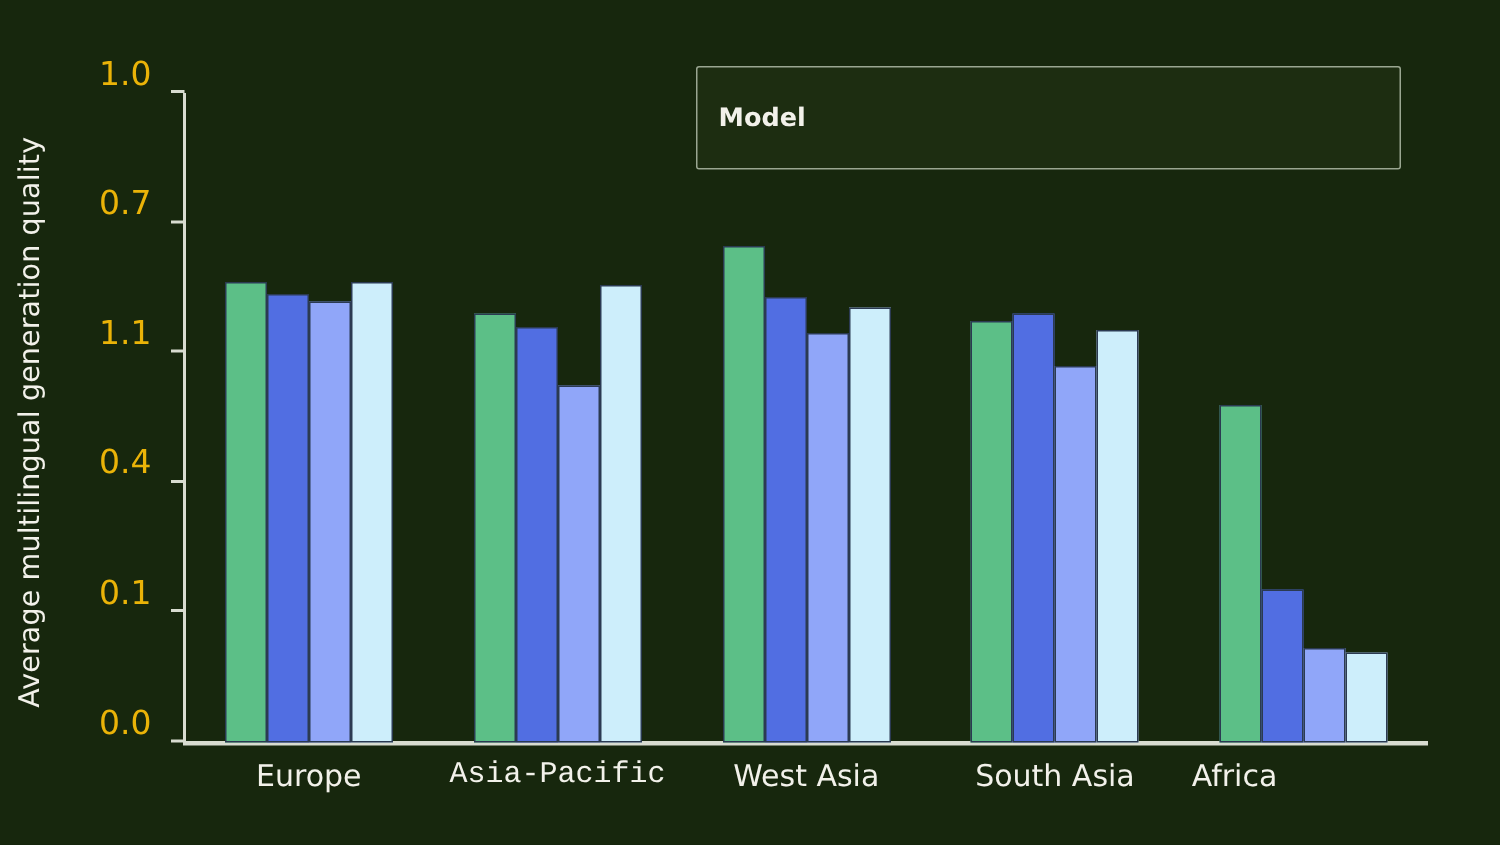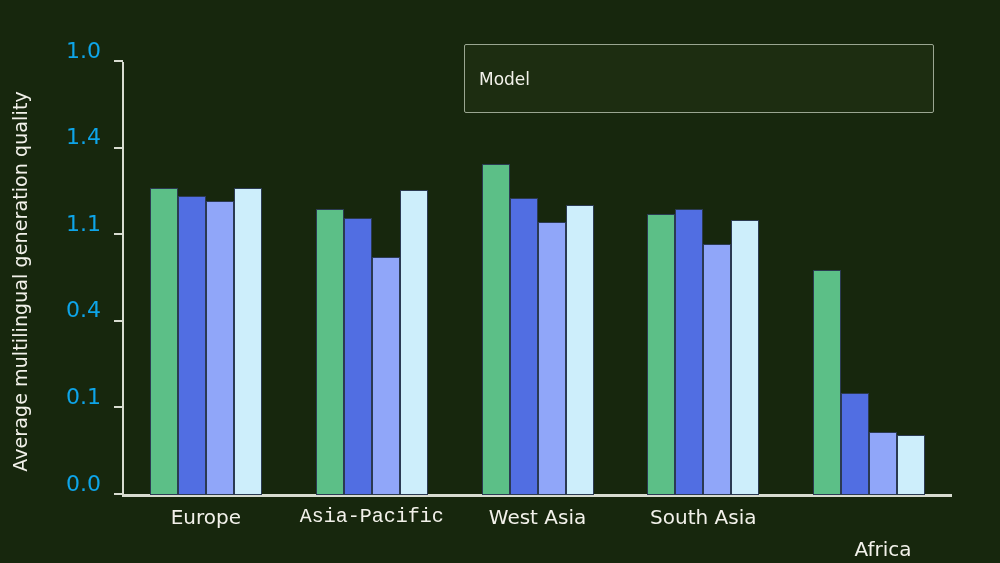--- a/index.html
+++ b/index.html
@@ -39,21 +39,21 @@
     position: absolute;
     right: 0;
     height: 0;
     display: flex;
     align-items: center;
   }
   .ytick-text {
     position: absolute;
     right: 22px;
     transform: translateY(-50%);
-    color: #0ea5e9;
+    color: #eab308;
     font-size: 22px;
     white-space: nowrap;
   }
   .ytick-mark {
     position: absolute;
     right: 0;
     width: 9px;
     height: 2px;
     background: #d8dcd0;
     transform: translateY(-50%);
@@ -112,20 +112,21 @@
     top: 44px;
     width: 470px;
     height: 69px;
     box-sizing: border-box;
     border: 1px solid #9aa691;
     background: #1d2d11;
     border-radius: 2px;
     display: flex;
     align-items: center;
     padding: 0 0 0 14px;
+    font-weight: bold;
   }
   #legend-title {
     color: #f2f1ea;
     font-size: 17px;
     margin-right: 16px;
     white-space: nowrap;
   }
   #legend-entries {
     display: grid;
     grid-template-columns: auto auto;
@@ -171,21 +172,21 @@
       <div class="ytick" style="top: 321.8px;">
         <div class="ytick-mark"></div>
         <div class="ytick-text">0.4</div>
       </div>
       <div class="ytick" style="top: 235.2px;">
         <div class="ytick-mark"></div>
         <div class="ytick-text">1.1</div>
       </div>
       <div class="ytick" style="top: 148.6px;">
         <div class="ytick-mark"></div>
-        <div class="ytick-text">1.4</div>
+        <div class="ytick-text">0.7</div>
       </div>
       <div class="ytick" style="top: 62px;">
         <div class="ytick-mark"></div>
         <div class="ytick-text">1.0</div>
       </div>
     </div>
 
   <div id="y-spine"></div>
   <div id="x-spine"></div>
 
@@ -213,14 +214,14 @@
     </div>
 
   <div id="legend">
     <div id="legend-title">Model</div>
   </div>
 
 <div class="xtick-label" style="left: 205.9px;">Europe</div>
     <div class="xtick-label" style="left: 371.7px; font-family: Liberation Mono, monospace;">Asia-Pacific</div>
     <div class="xtick-label" style="left: 537.5px;">West Asia</div>
     <div class="xtick-label" style="left: 703.3px;">South Asia</div>
-    <div class="xtick-label" style="left: 883px; margin-top: 32px;">Africa</div>
+    <div class="xtick-label" style="left: 823px;">Africa</div>
   </div>
 
 </body></html>

